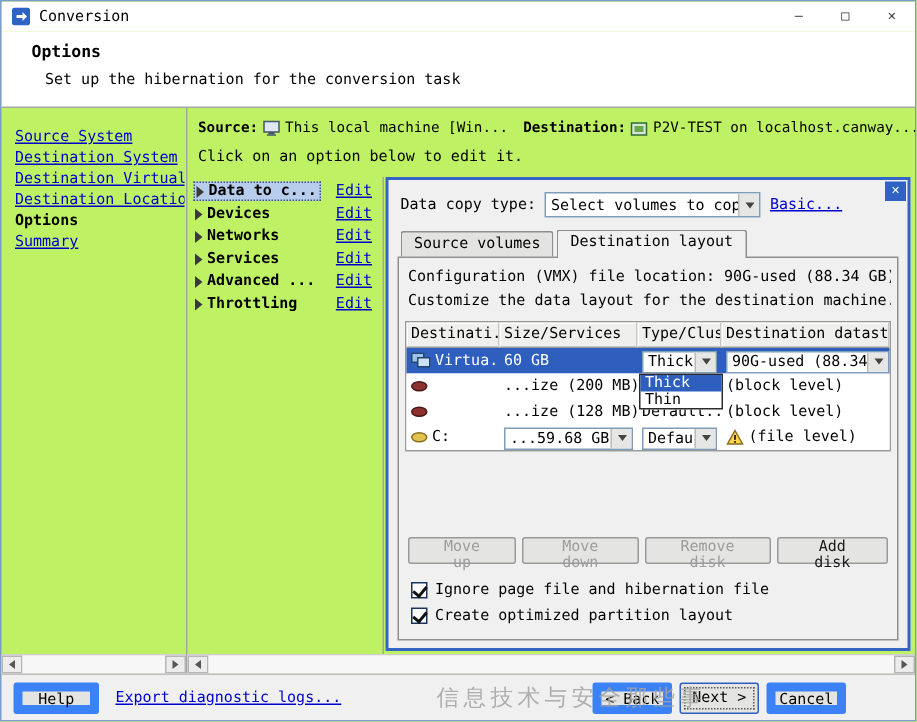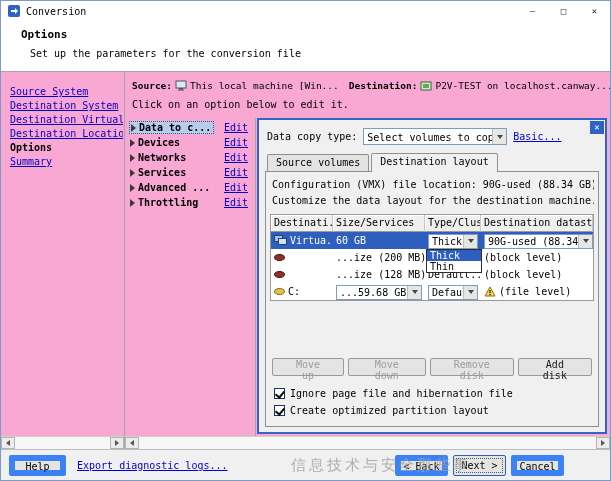--- a/index.html
+++ b/index.html
@@ -1,18 +1,18 @@
 <!DOCTYPE html>
 <html><head>
 <meta charset="utf-8">
 <style>
   * { box-sizing: border-box; margin: 0; padding: 0; }
   html,body { width:611px; height:481px; overflow:hidden; }
   body { font-family:"DejaVu Sans Mono", monospace; background:#d8d8d8; }
-  .window { width:611px; height:481px; border:1px solid #7b9bc8; background:#f9a8d4;
+  .window { width:611px; height:481px; border:1px solid #7b9bc8; background:#bef264;
             display:flex; flex-direction:column; position:relative; overflow:hidden; }
 
   
   .titlebar { height:20px; background:#fff; display:flex; align-items:center;
               padding-left:7px; flex:0 0 auto; }
   .app-icon { width:12px; height:12px; display:inline-flex; }
   .title-text { font-size:10px; margin-left:6px; color:#000; }
   .win-controls { margin-left:auto; display:flex; height:100%; }
   .win-btn { width:31px; height:100%; display:flex; align-items:center; justify-content:center;
              font-size:9px; color:#333; cursor:pointer; }
@@ -158,21 +158,21 @@
     <span class="title-text">Conversion</span>
     <div class="win-controls">
       <span class="win-btn">–</span>
       <span class="win-btn">□</span>
       <span class="win-btn">✕</span>
     </div>
   </div>
 
   <div class="header">
     <div class="header-title">Options</div>
-    <div class="header-subtitle">Set up the parameters for the conversion file</div>
+    <div class="header-subtitle">Set up the hibernation for the conversion task</div>
   </div>
 
   <div class="content">
 
     <div class="sidebar">
       <div class="side-item side-link">Source System</div>
       <div class="side-item side-link">Destination System</div>
       <div class="side-item side-link">Destination Virtual M</div>
       <div class="side-item side-link">Destination Location</div>
       <div class="side-item side-current">Options</div>

